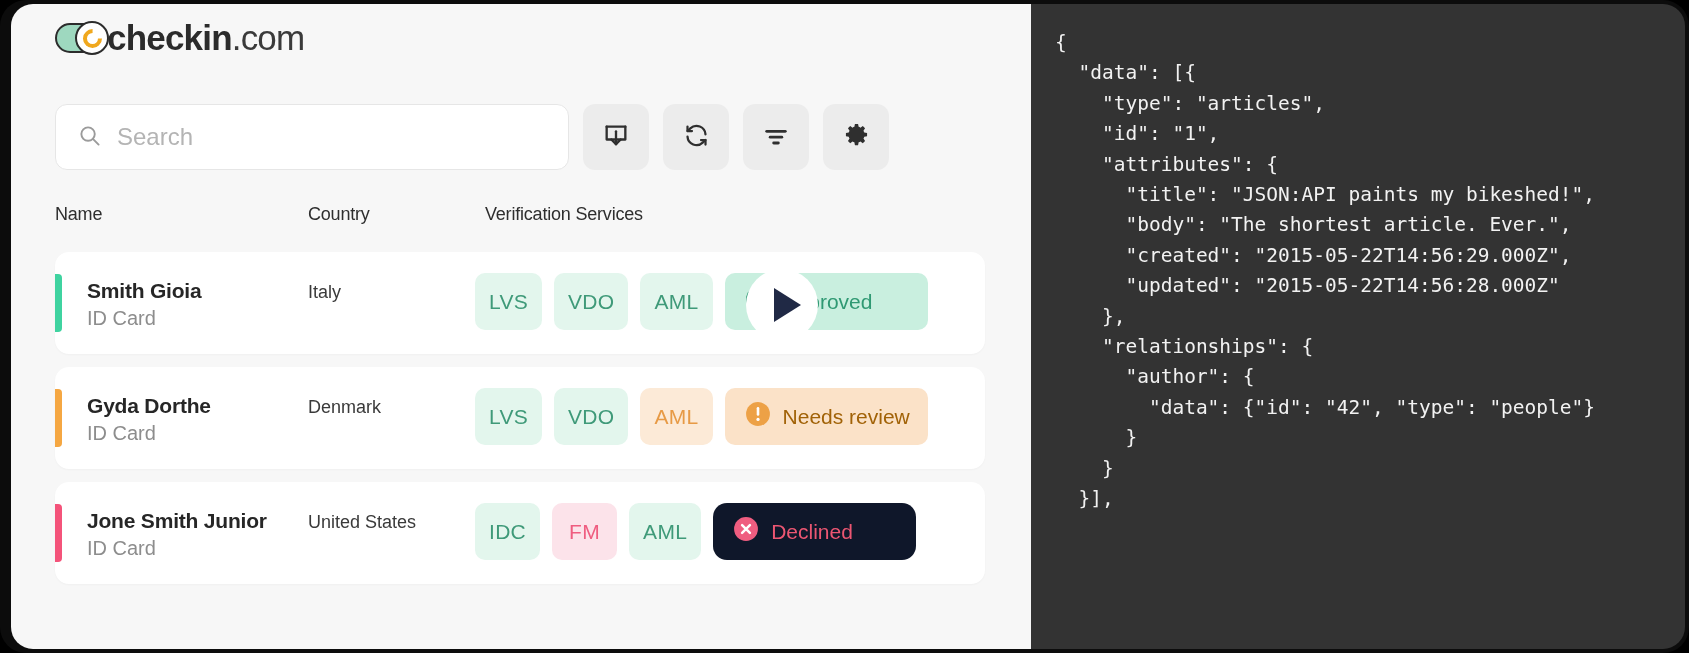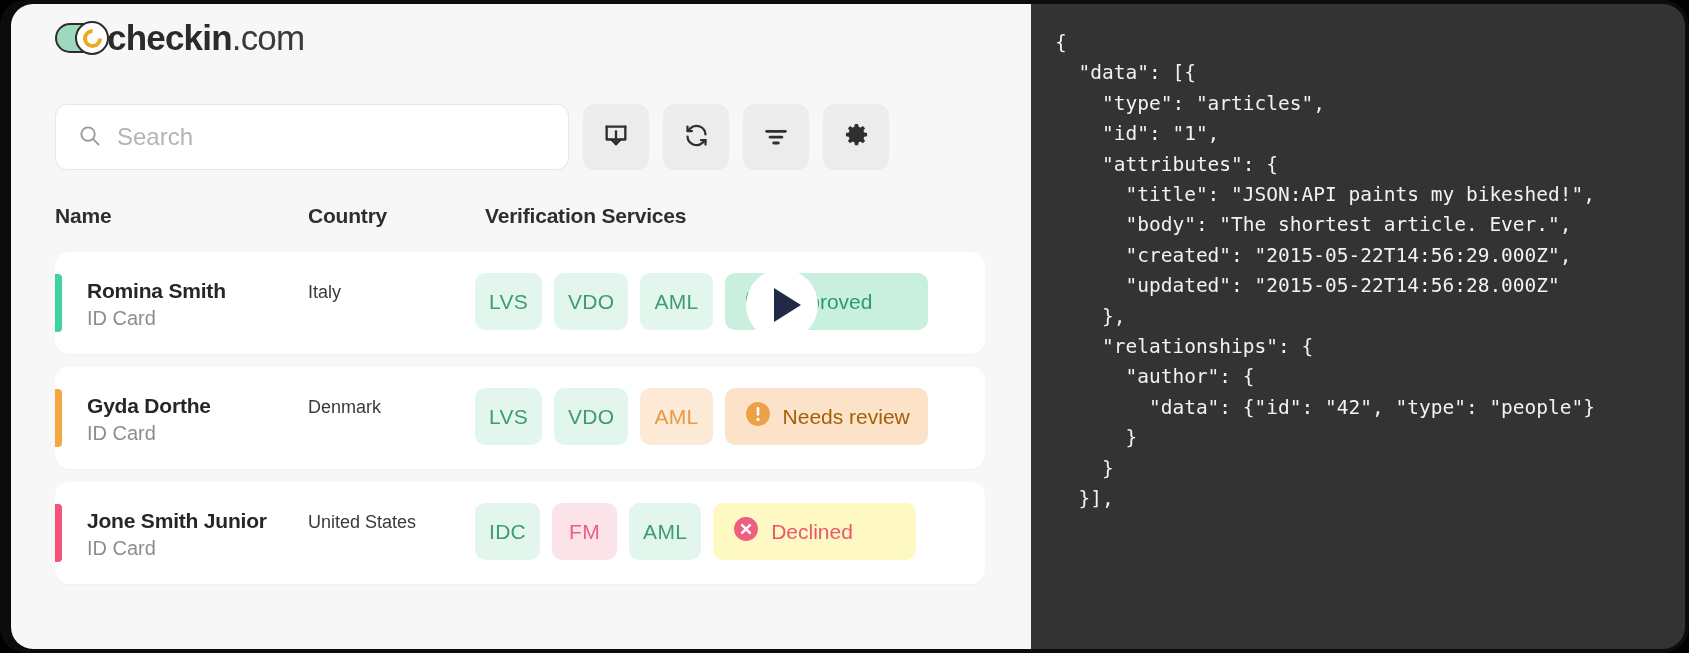--- a/index.html
+++ b/index.html
@@ -130,22 +130,22 @@
   
   .table-head {
     position: absolute;
     left: 44px;
     top: 200px;
     width: 930px;
     height: 28px;
   }
   .th {
     position: absolute;
-    font-size: 21px;
-    font-weight: 700;
+    font-size: 18px;
+    font-weight: 400;
     color: #2e2e2e;
     letter-spacing: -0.2px;
     white-space: nowrap;
   }
   .th-name { left: 0; }
   .th-country { left: 253px; }
   .th-services { left: 430px; }
 
   .rows {
     position: absolute;
@@ -227,21 +227,21 @@
     border-radius: 10px;
     display: flex;
     align-items: center;
     gap: 12px;
     padding: 0 20px;
     font-size: 21px;
     white-space: nowrap;
   }
   .status-approved { background: #c9efdf; color: #2f9973; width: 203px; }
   .status-review { background: #fbe2c8; color: #a16207; width: 203px; }
-  .status-declined { background: #fef9c3; color: #ec5672; width: 203px; }
+  .status-declined { background: #0f172a; color: #ec5672; width: 203px; border-radius: 14px; }
 
   .status-ic { flex: 0 0 auto; display: block; }
 
   
   .play-overlay {
     position: absolute;
     left: 735px;
     top: 265px;
     width: 72px;
     height: 72px;
@@ -358,21 +358,21 @@
       <div class="th th-name">Name</div>
       <div class="th th-country">Country</div>
       <div class="th th-services">Verification Services</div>
     </div>
 
     <div class="rows">
 
       <div class="row">
         <div class="row-accent" style="background:#3fd3a0"></div>
         <div class="cell-name">
-          <div class="name-main">Romina Smith</div>
+          <div class="name-main">Smith Gioia</div>
           <div class="name-sub">ID Card</div>
         </div>
         <div class="cell-country">Italy</div>
         <div class="cell-services">
           <div class="chip chip-green">LVS</div>
           <div class="chip chip-green">VDO</div>
           <div class="chip chip-green">AML</div>
           <div class="status status-approved">
             <span class="status-ic">
               <svg width="26" height="26" viewBox="0 0 24 24">

